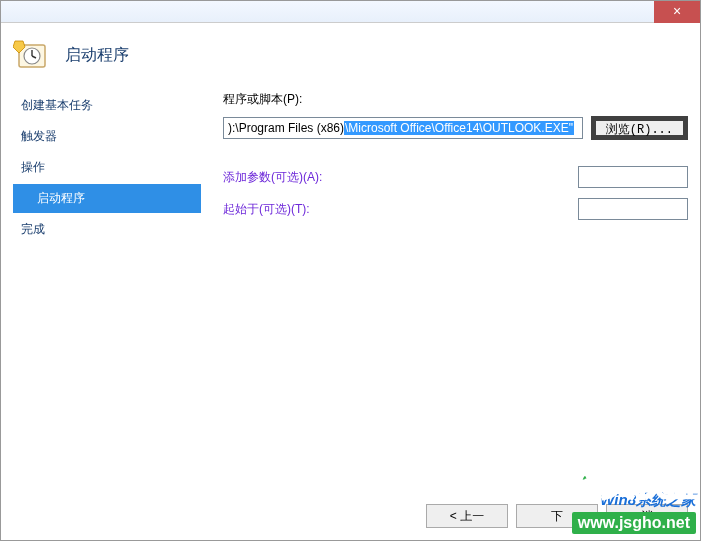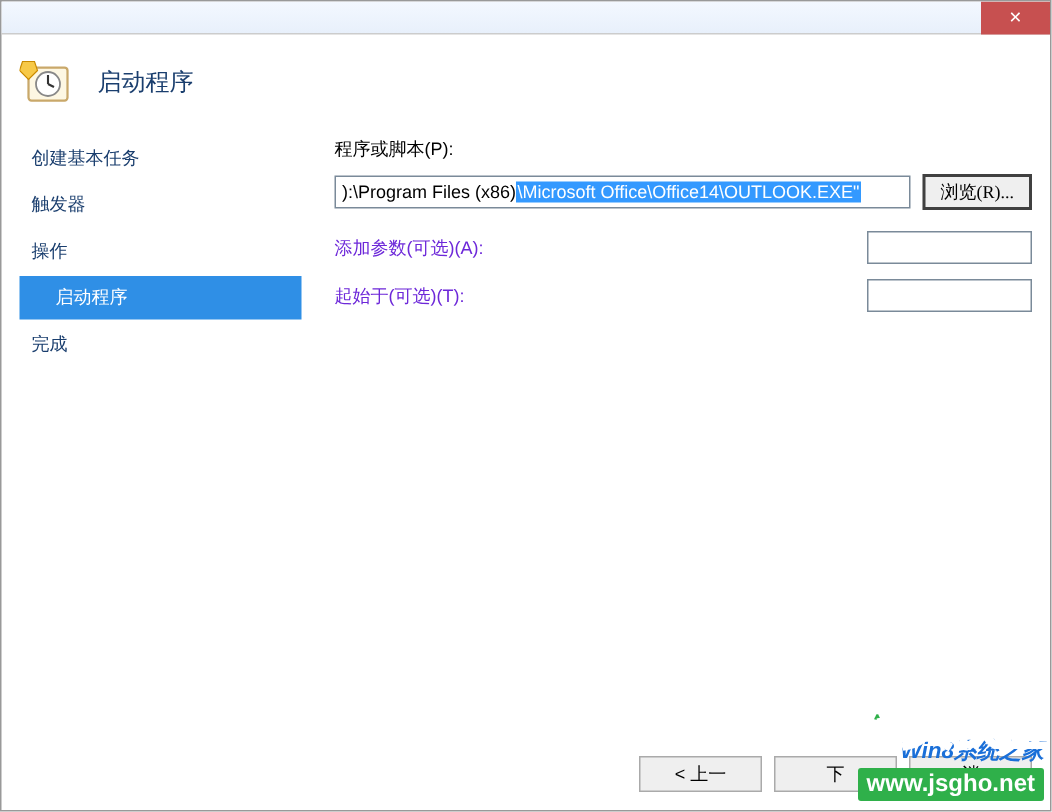--- a/index.html
+++ b/index.html
@@ -87,21 +87,21 @@
     color: #6d28d9;
   }
   .label-full {
     margin-bottom: 8px;
     color: #000;
   }
   .path-input-wrap {
     display: flex;
     align-items: center;
     gap: 8px;
-    margin-bottom: 14px;
+    margin-bottom: 26px;
   }
   .path-input {
     flex: 1;
     height: 22px;
     border: 1px solid #7a8a99;
     padding: 0 4px;
     font-family: inherit;
     font-size: 12px;
     display: flex;
     align-items: center;
@@ -111,24 +111,24 @@
   }
   .path-prefix { color: #000; }
   .path-sel {
     background: #3399ff;
     color: #fff;
     padding: 0 1px;
   }
   .browse-btn {
     min-width: 72px;
     height: 24px;
-    border: 2px solid #404040;
+    border: 5px solid #404040;
     background: #efefef;
     cursor: pointer;
-    font-family: Liberation Serif, serif;
+    font-family: Liberation Mono, monospace;
     font-size: 12px;
     padding: 0 10px;
   }
   .text-input {
     width: 110px;
     height: 22px;
     border: 1px solid #7a8a99;
     font-family: inherit;
     font-size: 12px;
     padding: 0 4px;

